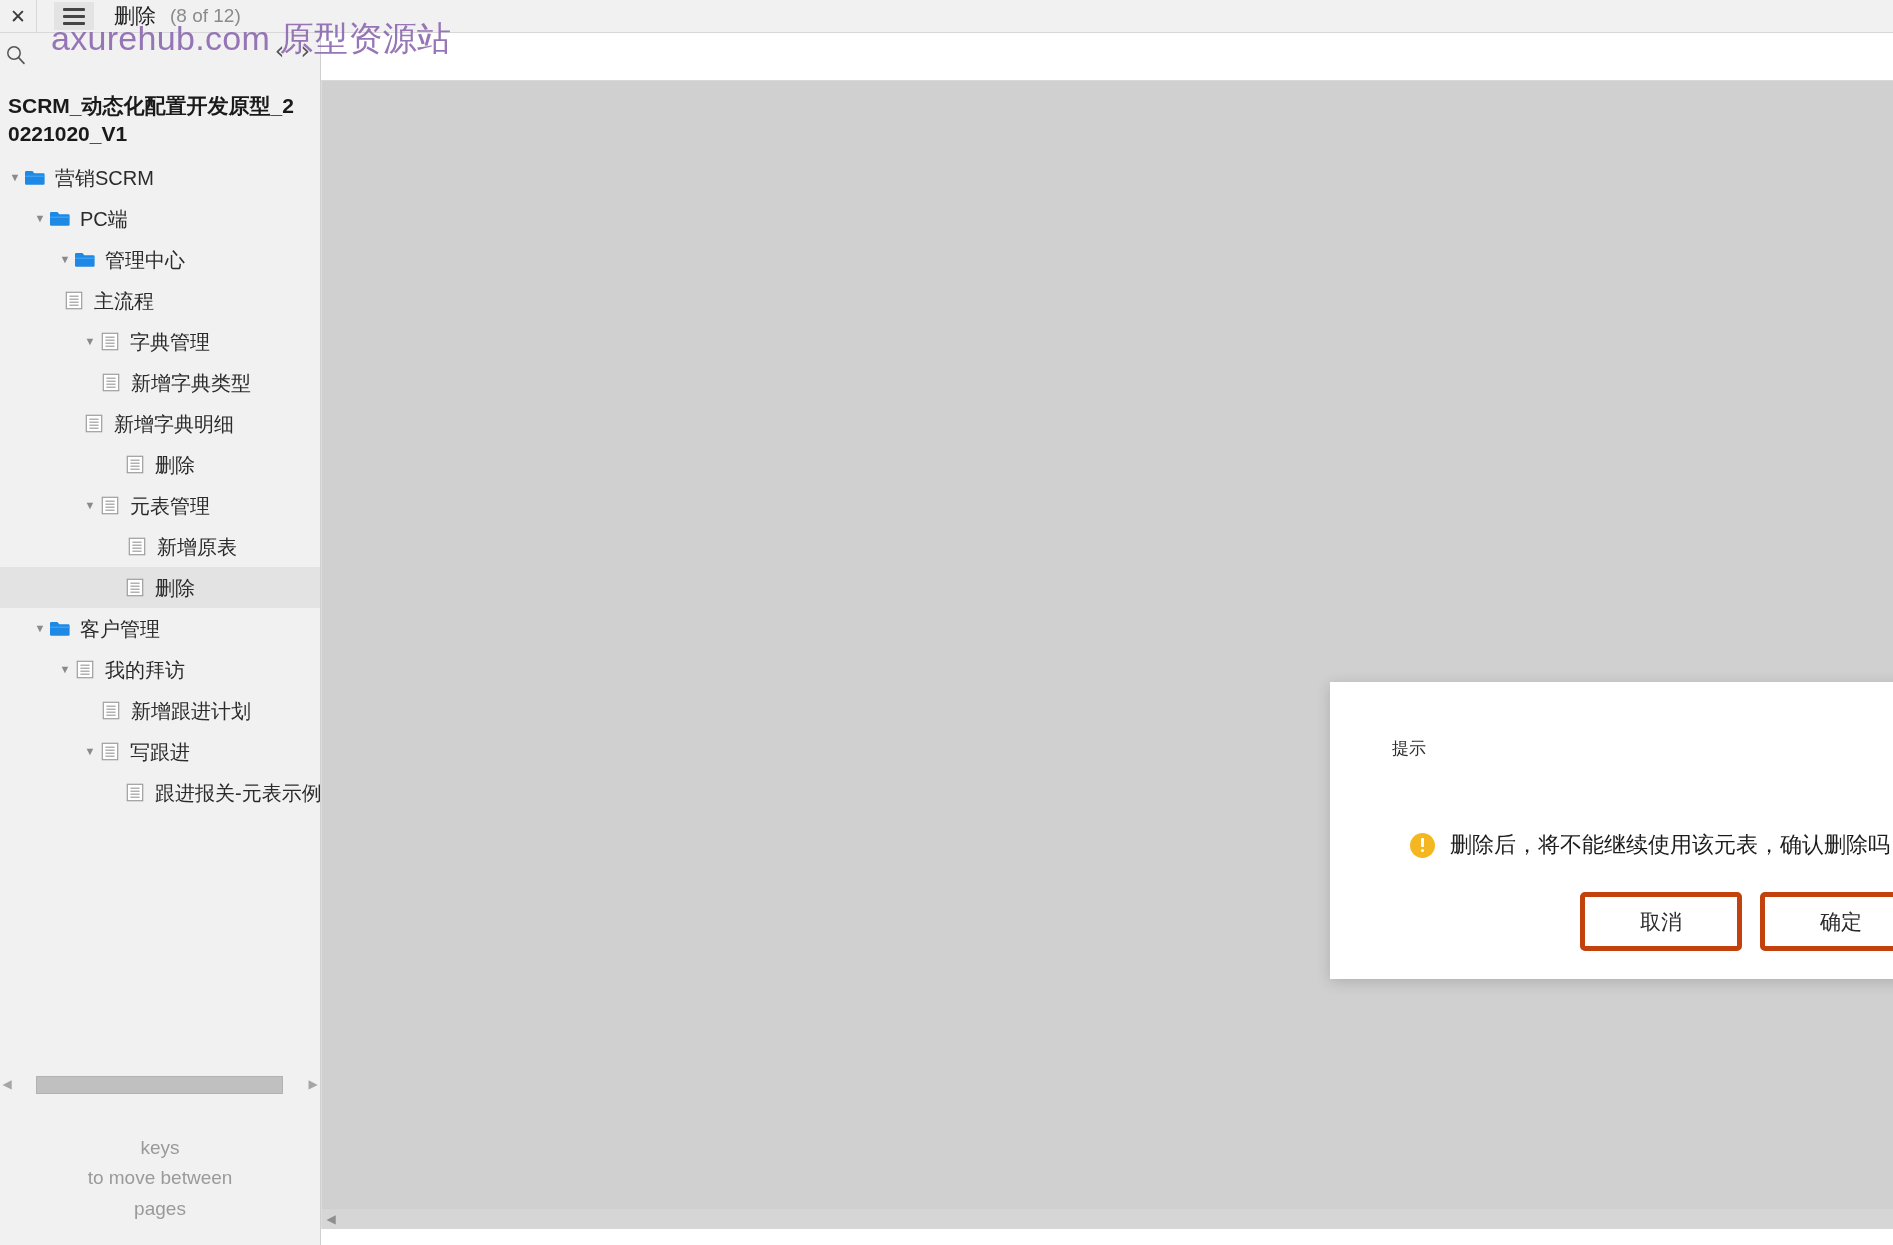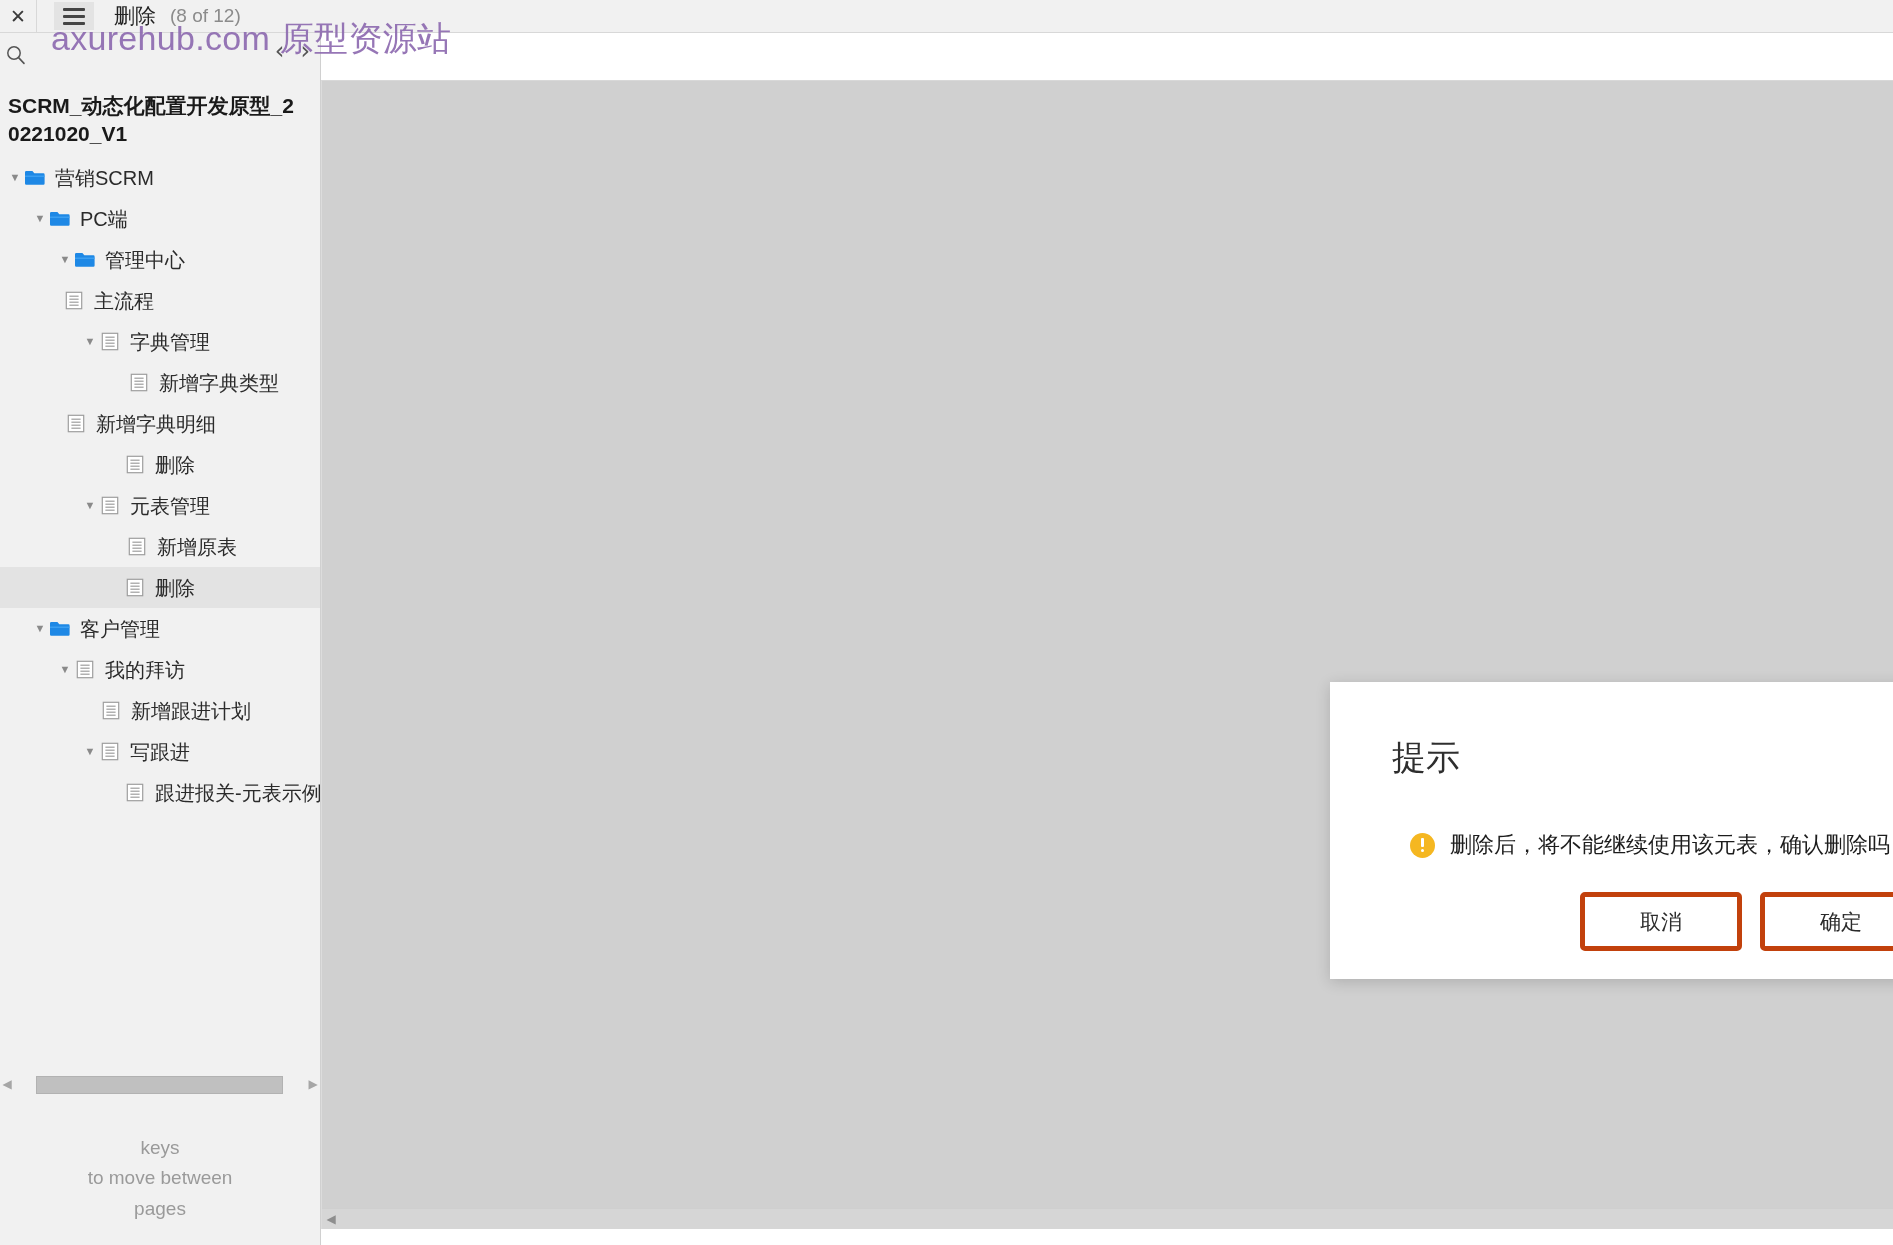--- a/index.html
+++ b/index.html
@@ -276,21 +276,21 @@
     top: 682px;
     width: 620px;
     height: 297px;
     background: #ffffff;
     box-shadow: 0 3px 14px rgba(0,0,0,0.16);
     z-index: 40;
   }
   .dialog-title {
     position: absolute;
     left: 62px; top: 58px;
-    font-size: 34px;
+    font-size: 17px;
     color: #2e2e2e;
     line-height: 1;
   }
   .dialog-body {
     position: absolute;
     left: 80px; top: 150px;
     display: flex;
     align-items: center;
     gap: 15px;
     white-space: nowrap;
@@ -430,34 +430,34 @@
             <svg width="18" height="19" viewBox="0 0 18 19">
               <rect x="1.3" y="1.3" width="15.4" height="16.4" fill="#ffffff" stroke="#9e9e9e" stroke-width="1.2"></rect>
               <line x1="4.4" y1="5.2" x2="13.6" y2="5.2" stroke="#9e9e9e" stroke-width="1.2"></line>
               <line x1="4.4" y1="8.2" x2="13.6" y2="8.2" stroke="#9e9e9e" stroke-width="1.2"></line>
               <line x1="4.4" y1="11.2" x2="13.6" y2="11.2" stroke="#9e9e9e" stroke-width="1.2"></line>
               <line x1="4.4" y1="14.2" x2="13.6" y2="14.2" stroke="#9e9e9e" stroke-width="1.2"></line>
             </svg>
           </span>
           <span class="tree-label">字典管理</span>
         </div>
-        <div class="tree-item" style="padding-left: 110px; font-family: Liberation Serif, serif;">
+        <div class="tree-item" style="padding-left: 82px; font-family: Liberation Serif, serif;">
           <span class="twisty empty">▼</span>
           <span class="node-icon">
             <svg width="18" height="19" viewBox="0 0 18 19">
               <rect x="1.3" y="1.3" width="15.4" height="16.4" fill="#ffffff" stroke="#9e9e9e" stroke-width="1.2"></rect>
               <line x1="4.4" y1="5.2" x2="13.6" y2="5.2" stroke="#9e9e9e" stroke-width="1.2"></line>
               <line x1="4.4" y1="8.2" x2="13.6" y2="8.2" stroke="#9e9e9e" stroke-width="1.2"></line>
               <line x1="4.4" y1="11.2" x2="13.6" y2="11.2" stroke="#9e9e9e" stroke-width="1.2"></line>
               <line x1="4.4" y1="14.2" x2="13.6" y2="14.2" stroke="#9e9e9e" stroke-width="1.2"></line>
             </svg>
           </span>
           <span class="tree-label">新增字典类型</span>
         </div>
-        <div class="tree-item" style="padding-left: 47px;">
+        <div class="tree-item" style="padding-left: 47px; margin-left: 18px;">
           <span class="twisty empty">▼</span>
           <span class="node-icon">
             <svg width="18" height="19" viewBox="0 0 18 19">
               <rect x="1.3" y="1.3" width="15.4" height="16.4" fill="#ffffff" stroke="#9e9e9e" stroke-width="1.2"></rect>
               <line x1="4.4" y1="5.2" x2="13.6" y2="5.2" stroke="#9e9e9e" stroke-width="1.2"></line>
               <line x1="4.4" y1="8.2" x2="13.6" y2="8.2" stroke="#9e9e9e" stroke-width="1.2"></line>
               <line x1="4.4" y1="11.2" x2="13.6" y2="11.2" stroke="#9e9e9e" stroke-width="1.2"></line>
               <line x1="4.4" y1="14.2" x2="13.6" y2="14.2" stroke="#9e9e9e" stroke-width="1.2"></line>
             </svg>
           </span>

